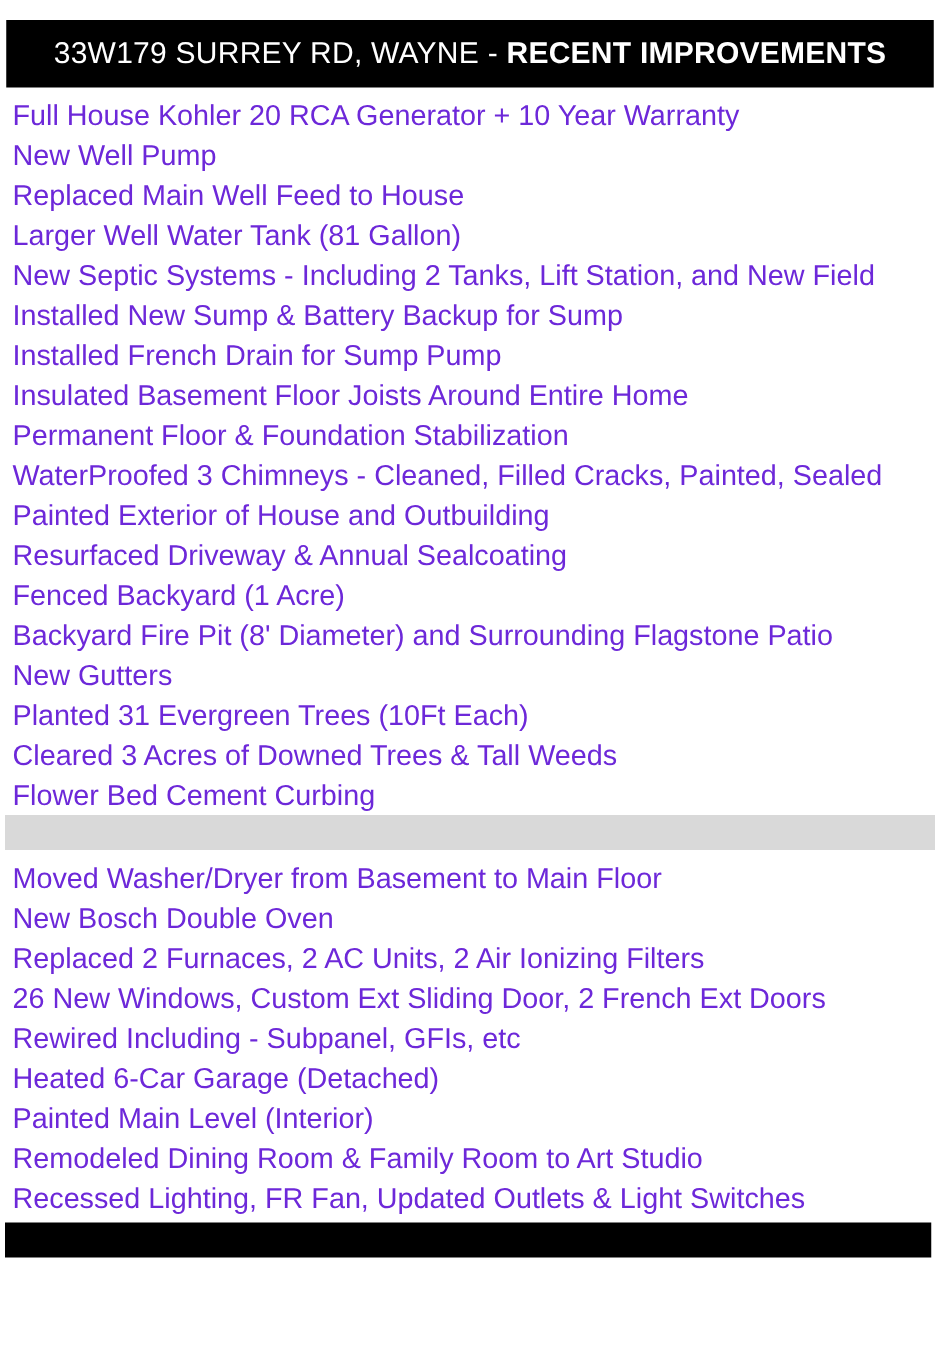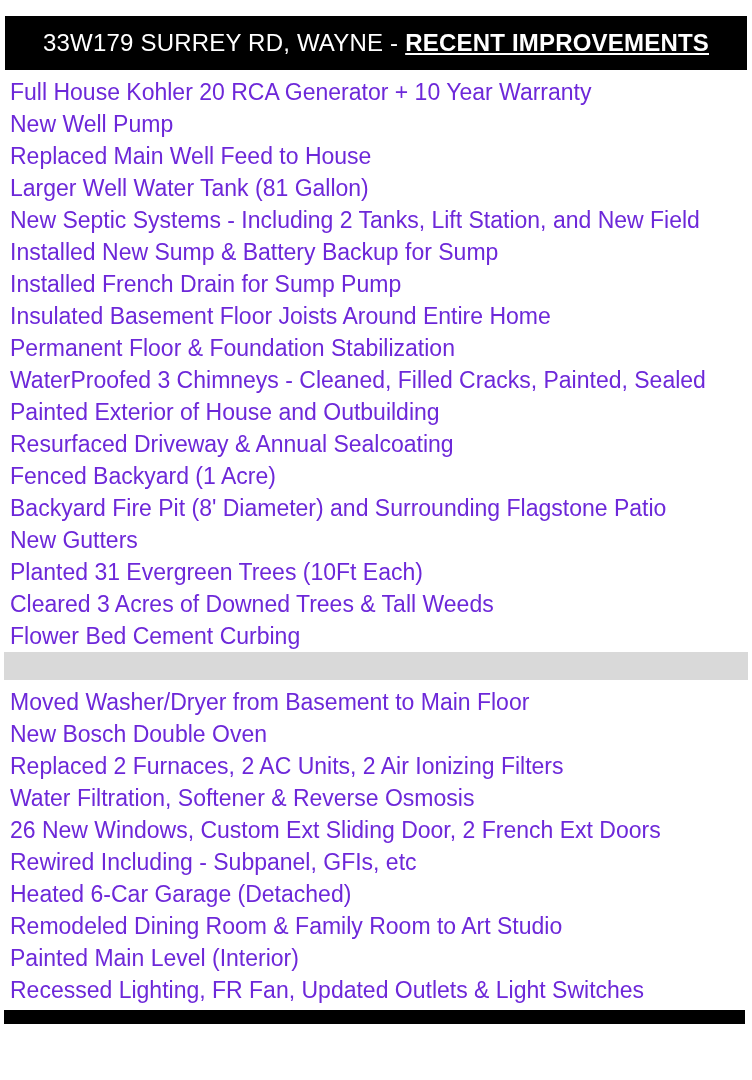--- a/index.html
+++ b/index.html
@@ -20,21 +20,21 @@
     height: 54px;
     background: #000000;
     color: #ffffff;
     display: flex;
     align-items: center;
     justify-content: center;
     font-size: 24px;
     letter-spacing: 0.2px;
     white-space: pre;
   }
-  .header-bar .bold { font-weight: bold; text-decoration: underline; }
+  .header-bar .bold { font-weight: bold; }
   .list {
     padding: 6px 0 0 10px;
   }
   .list-item {
     font-size: 23px;
     line-height: 32px;
     color: #6d28d9;
     white-space: nowrap;
   }
   .divider-bar {
@@ -80,24 +80,23 @@
       <div class="list-item">Cleared 3 Acres of Downed Trees &amp; Tall Weeds</div>
       <div class="list-item">Flower Bed Cement Curbing</div>
     </div>
 
   <div class="divider-bar"></div>
 
   <div class="list list-second">
       <div class="list-item">Moved Washer/Dryer from Basement to Main Floor</div>
       <div class="list-item">New Bosch Double Oven</div>
       <div class="list-item">Replaced 2 Furnaces, 2 AC Units, 2 Air Ionizing Filters</div>
-      <div class="list-item">Water Filtration, Softener &amp; Reverse Osmosis</div>
       <div class="list-item">26 New Windows, Custom Ext Sliding Door, 2 French Ext Doors</div>
       <div class="list-item">Rewired Including - Subpanel, GFIs, etc</div>
       <div class="list-item">Heated 6-Car Garage (Detached)</div>
+      <div class="list-item">Painted Main Level (Interior)</div>
       <div class="list-item">Remodeled Dining Room &amp; Family Room to Art Studio</div>
-      <div class="list-item">Painted Main Level (Interior)</div>
       <div class="list-item">Recessed Lighting, FR Fan, Updated Outlets &amp; Light Switches</div>
     </div>
 
   <div class="footer-bar"></div>
 
 </div>
 
 </body></html>

